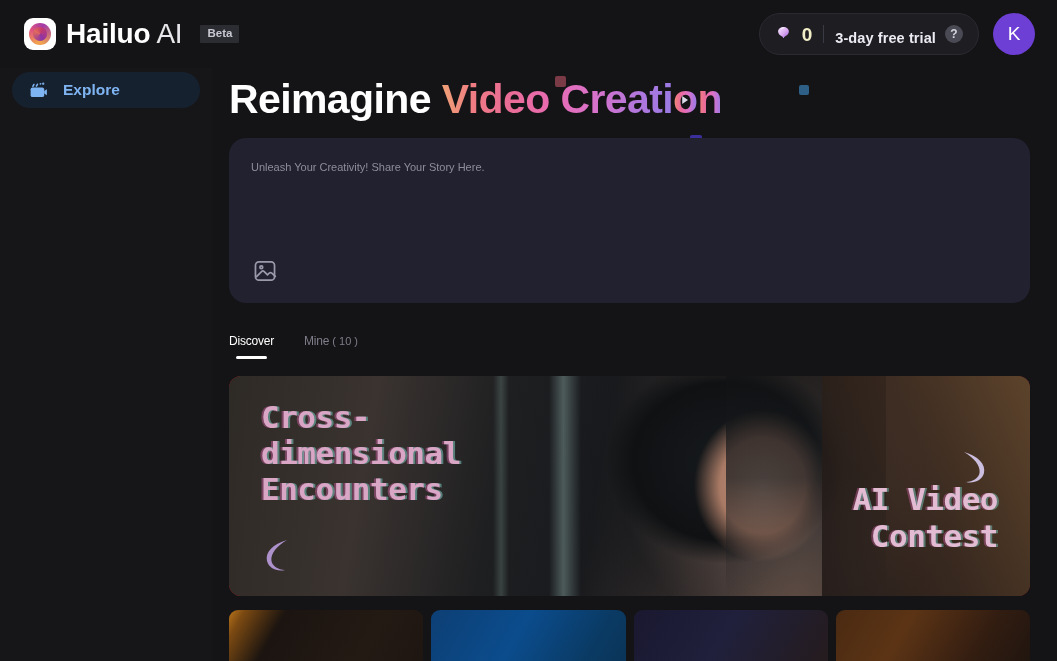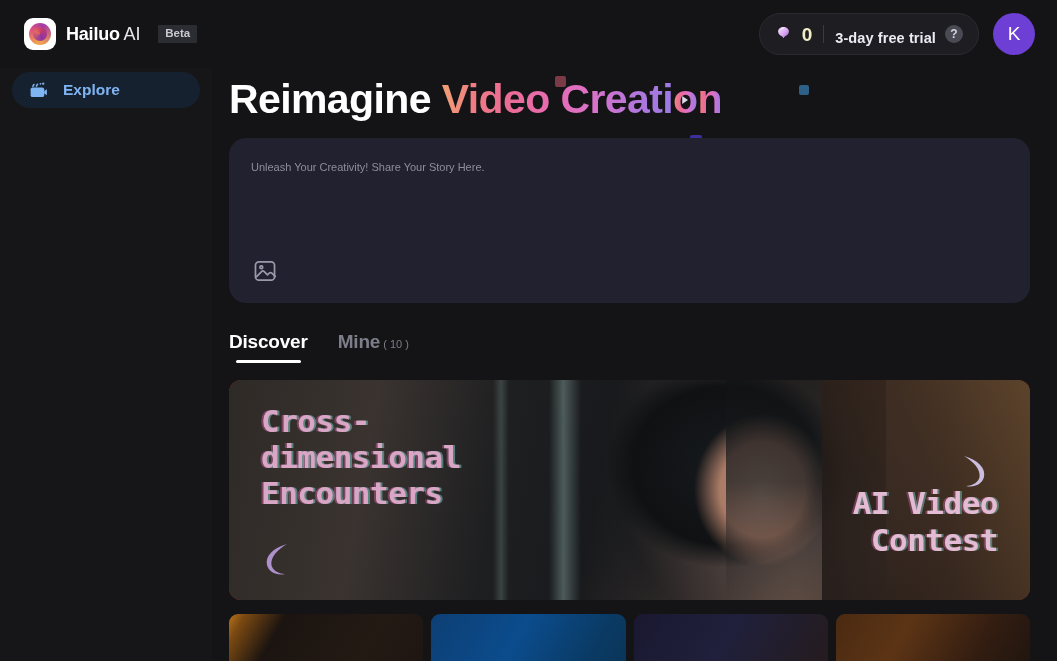--- a/index.html
+++ b/index.html
@@ -32,21 +32,21 @@
     width: 22px; height: 22px; border-radius: 50%;
     background:
       radial-gradient(circle at 56% 58%, #b4267a 0%, #c0307f 17%, rgba(255,255,255,0) 18%),
       conic-gradient(from 200deg at 50% 50%, #f0a24e 0deg, #e2567d 90deg, #a23aa8 180deg, #f0a24e 330deg);
       position: relative;
   }
   .brand-logo .swirl::after{
     content:""; position:absolute; inset:4px; border-radius:50%;
     background: conic-gradient(from 20deg at 50% 50%, #c43b6e 0deg, #8e34a6 140deg, #e06a5c 280deg, #c43b6e 360deg);
   }
-  .brand-name { font-size: 18px; font-weight: 700; letter-spacing: -0.2px; color:#fff; }
+  .brand-name { font-size: 28px; font-weight: 700; letter-spacing: -0.2px; color:#fff; }
   .brand-name .ai { font-weight: 400; color:#e8e8ec; }
   .beta-badge {
     margin-left: 8px;
     font-size: 11.5px; font-weight: 600; color: #c9c9d2;
     background: #2c2c33; border-radius: 1px;
     padding: 3px 7px 4px;
     line-height: 1;
   }
   .topbar-right { margin-left: auto; display: flex; align-items: center; gap: 14px; }
   .trial-pill {
@@ -148,21 +148,21 @@
     background: #fbfbfb; color: #0a0a0a;
     font-family: "Liberation Sans", sans-serif;
     font-size: 19px; font-weight: 700;
     display: flex; align-items: center; justify-content: center; gap: 9px;
     cursor: pointer; padding: 0 26px;
   }
 
   
   .tabs { display: flex; align-items: flex-end; gap: 30px; margin-top: 28px; position: relative; z-index:2; }
   .tab { position: relative; cursor: pointer; padding-bottom: 10px; }
-  .tab-label { font-size: 19px; font-weight: 700; color: #7e7e8b; letter-spacing: -.2px; }
+  .tab-label { font-size: 12px; font-weight: 400; color: #7e7e8b; letter-spacing: -.2px; }
   .tab.active .tab-label { color: #ffffff; }
   .tab-count { font-size: 11px; color: #7e7e8b; font-weight: 400; margin-left: 3px; }
   .tab.active::after {
     content:""; position: absolute; left: 7px; right: 7px; bottom: 0;
     height: 3px; background: #ffffff; border-radius: 2px;
   }
 
   
   .banner {
     margin-top: 17px;

